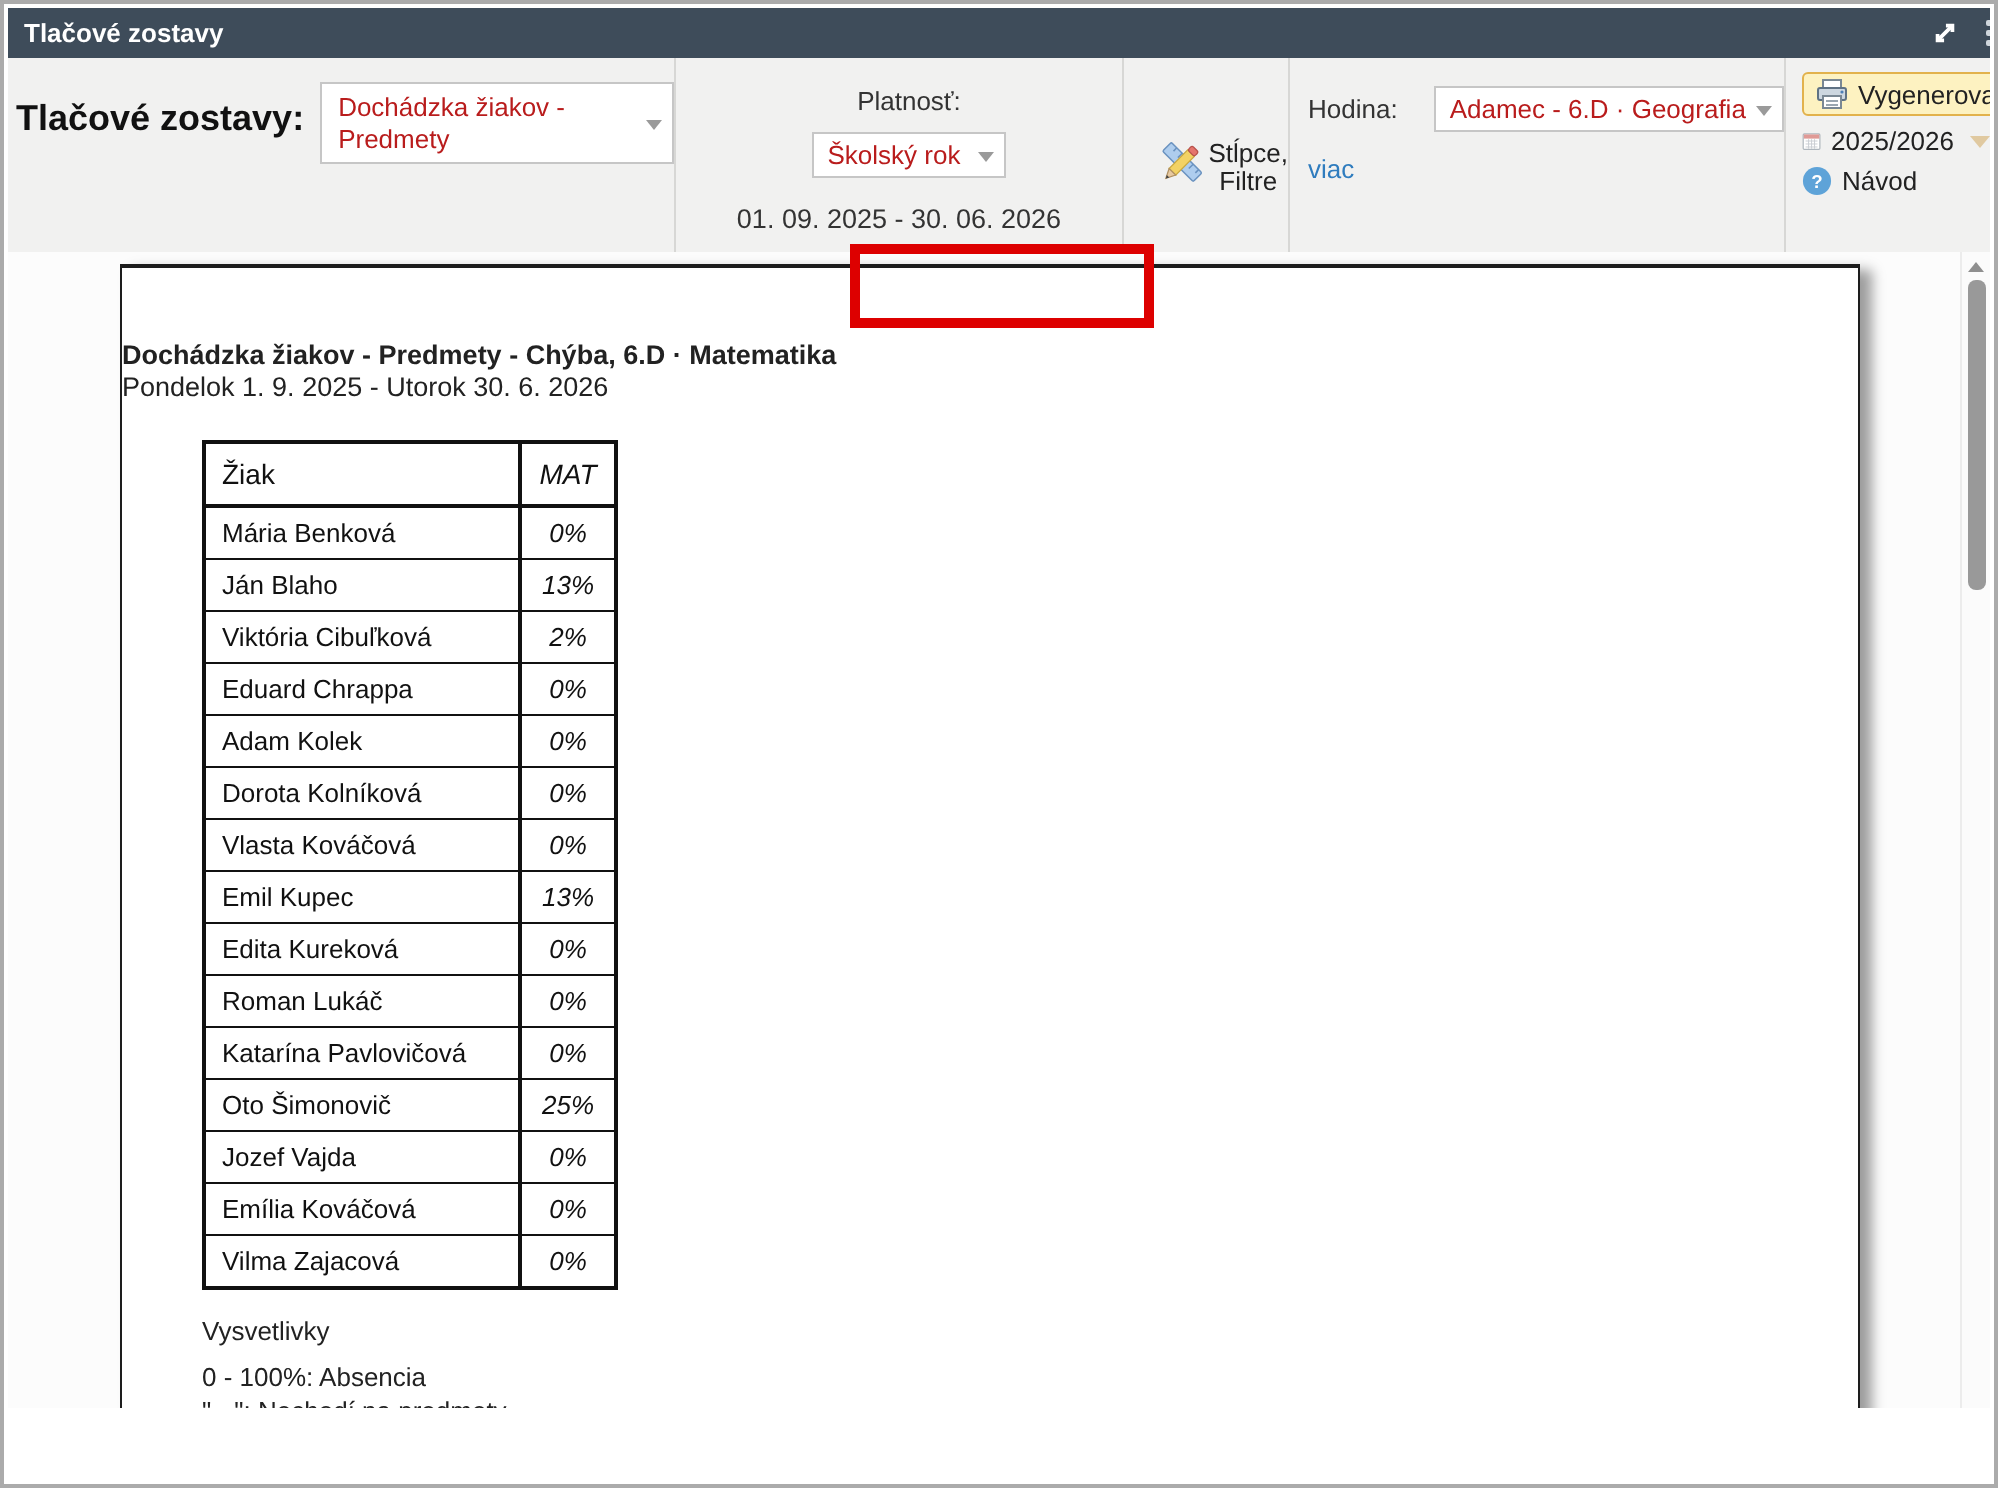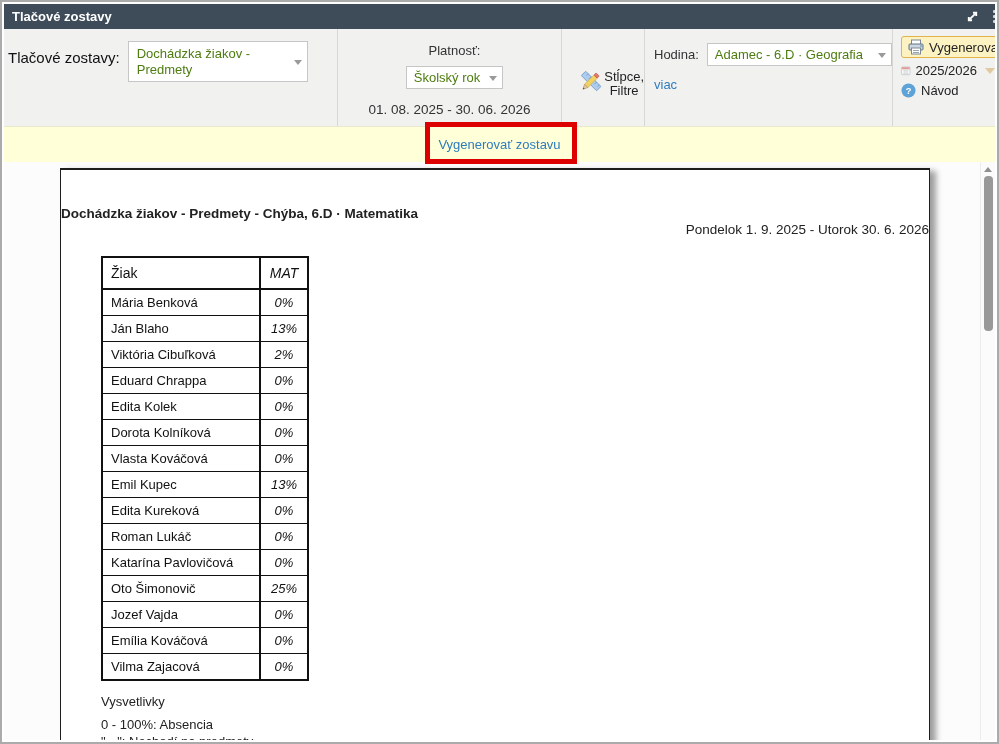--- a/index.html
+++ b/index.html
@@ -24,44 +24,44 @@
   .cut-ic i { display:block; width:3px; height:3px; background:#cfd6dc; border-radius:1px; }
 
   
   .toolbar {
     height:97px; background:#f1f1f0; display:flex; overflow:hidden;
   }
   .tgroup { height:100%; }
   .tg-sep { border-left:1px solid #d7d7d5; }
 
   .tg1 { width:333px; display:flex; gap:8px; padding:12px 0 0 4px; }
-  .tg1 .big-label { font-size:15px; font-weight:normal; color:#111; padding-top:8px; white-space:nowrap; }
+  .tg1 .big-label { font-size:18px; font-weight:bold; color:#111; padding-top:8px; white-space:nowrap; }
   .selectbox {
     position:relative; background:#fff; border:1px solid #c6c6c6;
-    font-size:13px; color:#4d7c0f; cursor:pointer;
+    font-size:13px; color:#b91c1c; cursor:pointer;
   }
   .sel-arrow {
     position:absolute; right:5px; top:50%; margin-top:-2px;
     width:0; height:0; border-left:4px solid transparent;
     border-right:4px solid transparent; border-top:5px solid #9a9a9a;
   }
   .report-select { width:180px; height:41px; padding:4px 20px 4px 8px; line-height:16px; }
 
   .tg2 { width:224px; padding-top:14px; }
   .tg2 .row { display:flex; align-items:center; gap:8px; padding-left:10px;flex-direction:column; }
   .small-label { font-size:13px; color:#333; white-space:nowrap; }
   .validity-select { height:23px; padding:3px 22px 3px 7px; }
   .date-range { margin-top:13px; text-align:center; font-size:13.5px; color:#333; }
 
   .tg3 { width:83px; display:flex; flex-direction:row; align-items:center; padding-top:7px; cursor:pointer;padding-left:16px; }
   .tg3 .ic { width:34px; height:34px; }
   .tg3 .cap { margin-top:5px; font-size:13px; line-height:14px; color:#222; text-align:center; }
 
   .tg4 { width:248px; padding:14px 0 0 9px; }
-  .tg4 .row { display:flex; align-items:center; gap:8px; }
+  .tg4 .row { display:flex; align-items:center; gap:18px; }
   .lesson-select { width:188px; height:23px; padding:3px 22px 3px 7px; white-space:nowrap; overflow:hidden; }
   .link { color:#2f7cbe; font-size:13px; cursor:pointer; }
   .more-link { display:inline-block; margin-top:11px; }
 
   .tg5 { flex:1; min-width:0; padding:7px 0 0 8px; display:flex; flex-direction:column; gap:5px; overflow:hidden; }
   .gen-btn {
     display:inline-flex; align-items:center; gap:5px; width:max-content;
     background:#fdf2c1; border:1px solid #e2b24c; border-radius:3px;
     padding:2px 6px; font-size:13px; color:#222; cursor:pointer; white-space:nowrap;
   }
@@ -80,21 +80,21 @@
 
   
   .content { position:relative; height:578px; background:#fcfcfc; overflow:hidden; }
   .page {
     position:absolute; left:56px; top:6px; width:870px; height:640px;
     background:#fff; border:1px solid #1d1d1d; border-top-width:2px; border-bottom:none;
     box-shadow:6px 3px 6px rgba(0,0,0,0.38);
     padding-top:36px;
   }
   .rep-title { text-align:left; font-size:13.5px; font-weight:bold; color:#222; }
-  .rep-subtitle { text-align:right; font-size:13.5px; color:#222; margin-top:1px; }
+  .rep-subtitle { text-align:left; font-size:13.5px; color:#222; margin-top:1px; }
 
   table.report { border-collapse:collapse; margin:19px 0 0 40px; font-size:13px; color:#111; border:2px solid #111; }
   table.report th, table.report td { border:1px solid #111; }
   table.report thead th { border-bottom:2px solid #111; height:32px; font-weight:normal; font-size:14px;margin-left:32px; }
   table.report th:first-child, table.report td:first-child { border-right:2px solid #111; }
   .col-name { width:158px; text-align:left; padding:5px 8px; }
   .col-val  { width:48px;  text-align:center; padding:5px 4px;font-style:italic; }
   table.report tbody td { height:24px; }
 
   .legend { margin:13px 0 0 40px; font-size:13px; color:#222; }
@@ -139,21 +139,21 @@
     </div>
 
     <div class="tgroup tg2 tg-sep">
       <div class="row">
         <span class="small-label">Platnosť:</span>
         <div class="selectbox validity-select">
           <span>Školský rok</span>
           <span class="sel-arrow"></span>
         </div>
       </div>
-      <div class="date-range">01. 08. 2025 - 30. 06. 2026</div>
+      <div class="date-range">01. 09. 2025 - 30. 06. 2026</div>
     </div>
 
     <div class="tgroup tg3 tg-sep">
       <svg class="ic" viewBox="0 0 34 34">
         <g transform="rotate(45 17 17)">
           <rect x="3" y="13" width="28" height="8" rx="1" fill="#aecdee" stroke="#6b93c0" stroke-width="1"></rect>
           <path d="M8 13v3 M13 13v4 M18 13v3 M23 13v4 M28 13v3" stroke="#6b93c0" stroke-width="1" fill="none"></path>
         </g>
         <g transform="rotate(-45 17 17)">
           <rect x="8" y="14" width="17" height="6" fill="#f3d264" stroke="#c9a83e" stroke-width="0.8"></rect>
@@ -203,23 +203,20 @@
       <div class="tb-row">
         <svg width="15" height="15" viewBox="0 0 16 16">
           <circle cx="8" cy="8" r="7.5" fill="#5ea3d8"></circle>
           <text x="8" y="11.5" font-size="10" font-weight="bold" fill="#fff" text-anchor="middle" font-family="Liberation Sans, sans-serif">?</text>
         </svg>
         <span>Návod</span>
       </div>
     </div>
   </div>
 
-  <div class="notice">
-    <span class="link">Vygenerovať zostavu</span>
-  </div>
 
   <div class="red-box"></div>
 
   <div class="content">
     <div class="page">
       <div class="rep-title">Dochádzka žiakov - Predmety - Chýba, 6.D · Matematika</div>
       <div class="rep-subtitle">Pondelok 1. 9. 2025 - Utorok 30. 6. 2026</div>
 
       <table class="report">
         <thead>
@@ -243,21 +240,21 @@
     <td class="col-name">Viktória Cibuľková</td>
     <td class="col-val">2%</td>
   </tr>
 
   <tr>
     <td class="col-name">Eduard Chrappa</td>
     <td class="col-val">0%</td>
   </tr>
 
   <tr>
-    <td class="col-name">Edita Kolek</td>
+    <td class="col-name">Adam Kolek</td>
     <td class="col-val">0%</td>
   </tr>
 
   <tr>
     <td class="col-name">Dorota Kolníková</td>
     <td class="col-val">0%</td>
   </tr>
 
   <tr>
     <td class="col-name">Vlasta Kováčová</td>

